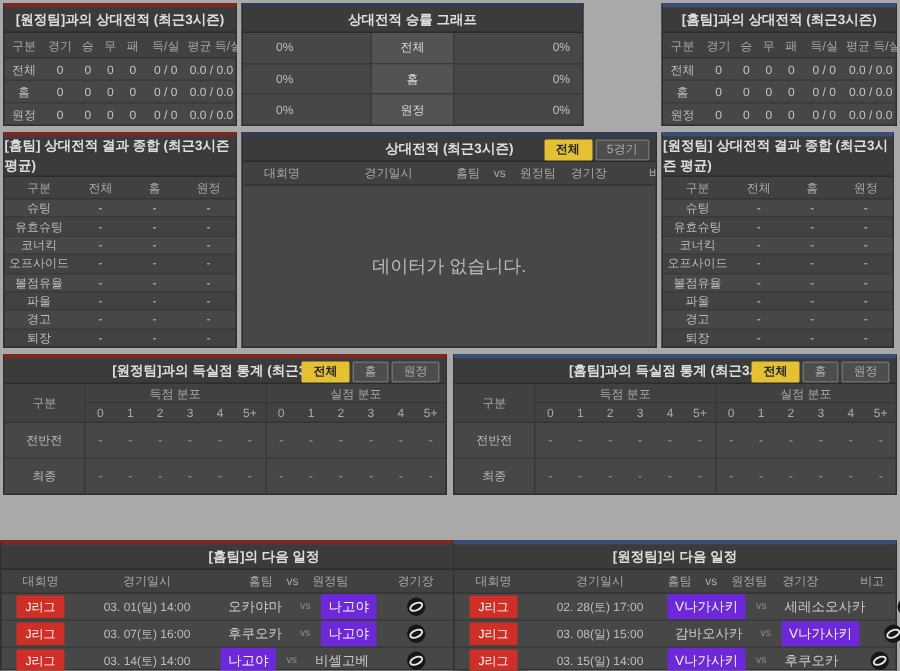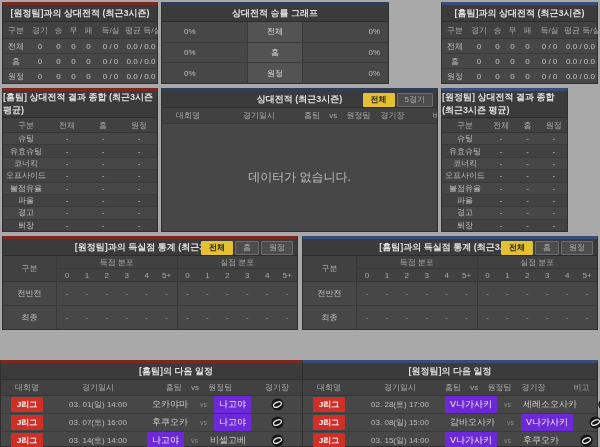--- a/index.html
+++ b/index.html
@@ -52,21 +52,21 @@
   .sch-body{flex:1;display:flex;flex-direction:column}
   .sch-row{flex:1;display:grid;grid-template-columns:52px 90px 1fr 44px 52px;align-items:center;border-top:1px solid #3a3a3a}
   .sch-row:first-child{border-top:none}
   .cell{display:flex;align-items:center;justify-content:center;font-size:8px;color:#c3c3c3;white-space:nowrap}
   .dt{color:#bdbdbd}
   .match{display:flex;align-items:center;}
   .match-h span{font-size:8px;color:#a9a9a9}
   .vs{font-size:7px;color:#8d8d8d;margin:0 7px}
   .team{font-size:9px;color:#cacaca;padding:2px 5px;border-radius:1px}
   .team.hl{background:#6d28d9;color:#f3f3f3}
-  .league-badge{background:#d02f27;color:#fff;font-size:8px;font-weight:bold;padding:2px 6px;border-radius:1px;white-space:nowrap}
+  .league-badge{background:#d02f27;color:#fff;font-size:8px;font-weight:normal;padding:2px 6px;border-radius:1px;white-space:nowrap}
   .note-btn{font-size:8px;color:#b3b3b3;background:#4c4c4c;border:1px solid #787878;padding:2px 7px;
             border-radius:2px;font-family:"Liberation Sans",sans-serif;cursor:pointer;white-space:nowrap}
   .venue-icon{display:inline-flex;cursor:pointer}
   .empty{flex:1;display:flex;align-items:center;justify-content:center;color:#bcbcbc;font-size:12px}
 
   
   .gs-head{flex:0 0 26px;display:flex;background:#414141;border-bottom:1px solid #343434}
   .gs-corner{flex:0 0 54px;display:flex;align-items:center;justify-content:center;font-size:8px;color:#a9a9a9;
              border-right:1px solid #383838}
   .gs-right{flex:1;display:flex;flex-direction:column}
@@ -83,21 +83,21 @@
   .gs-cells{flex:1;display:flex}
   .gs-cell{flex:1;display:flex;align-items:center;justify-content:center;font-size:8px;color:#a2a2a2}
   .gsep{border-left:1px solid #383838}
 
   
   #p-away-h2h{left:2px;top:2px;width:156px;height:82px}
   #p-winrate{left:161px;top:2px;width:228px;height:82px}
   #p-home-h2h{left:441px;top:2px;width:157px;height:82px}
   #p-home-summary{left:2px;top:88px;width:156px;height:144px}
   #p-h2h-list{left:161px;top:88px;width:277px;height:144px}
-  #p-away-summary{left:441px;top:88px;width:127px;height:144px}
+  #p-away-summary{left:441px;top:88px;width:155px;height:144px}
   #p-away-goals{left:2px;top:236px;width:296px;height:94px}
   #p-home-goals{left:302px;top:236px;width:296px;height:94px}
   #p-home-schedule{left:0;top:360px;width:352px;height:87px}
   #p-away-schedule{left:302px;top:360px;width:296px;height:87px}
 </style>
 </head>
 <body>
 
 <div class="panel red" id="p-away-h2h">
   <div class="ptitle">

